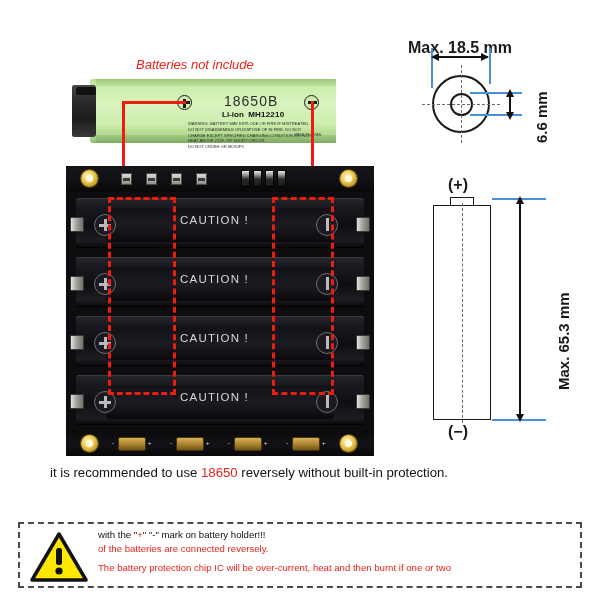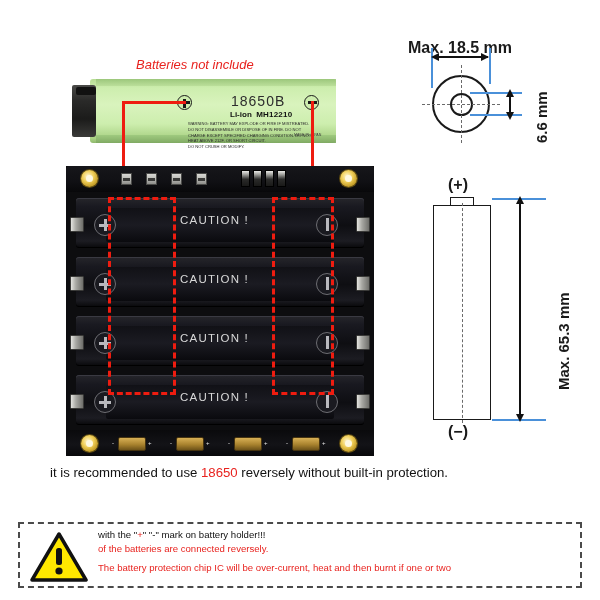--- a/index.html
+++ b/index.html
@@ -50,26 +50,26 @@
   }
   .bp-topstripe {
     position: absolute; left: 24px; top: 2px; width: 240px; height: 7px;
     background: linear-gradient(180deg,#97c377,#b9dd98); opacity:.85;
   }
   .bp-botstripe {
     position: absolute; left: 24px; top: 58px; width: 240px; height: 8px;
     background: linear-gradient(180deg,#9dc87d,#7ea862); opacity:.9;
   }
   .bp-model {
-    position: absolute; left: 159px; top: 16px;
+    position: absolute; left: 152px; top: 16px;
     font-size: 14px; color: #2d2d2d; letter-spacing: 1px; white-space: nowrap;
   }
   .bp-chem {
     position: absolute; left: 150px; top: 33px;
-    font-size: 8px; font-weight: bold; color: #111; white-space: nowrap; margin-left: 8px;
+    font-size: 8px; font-weight: bold; color: #111; white-space: nowrap;
   }
   .bp-chem .mh { font-weight: bold; letter-spacing: .2px; }
   .bp-warn {
     position: absolute; left: 116px; top: 44px; width: 150px;
     font-size: 4.1px; line-height: 1.42; color: #2b2b2b;
     white-space: nowrap;
   }
   .bp-made {
     position: absolute; left: 222px; top: 56px;
     font-size: 3.6px; color: #3a3a3a; white-space: nowrap;

